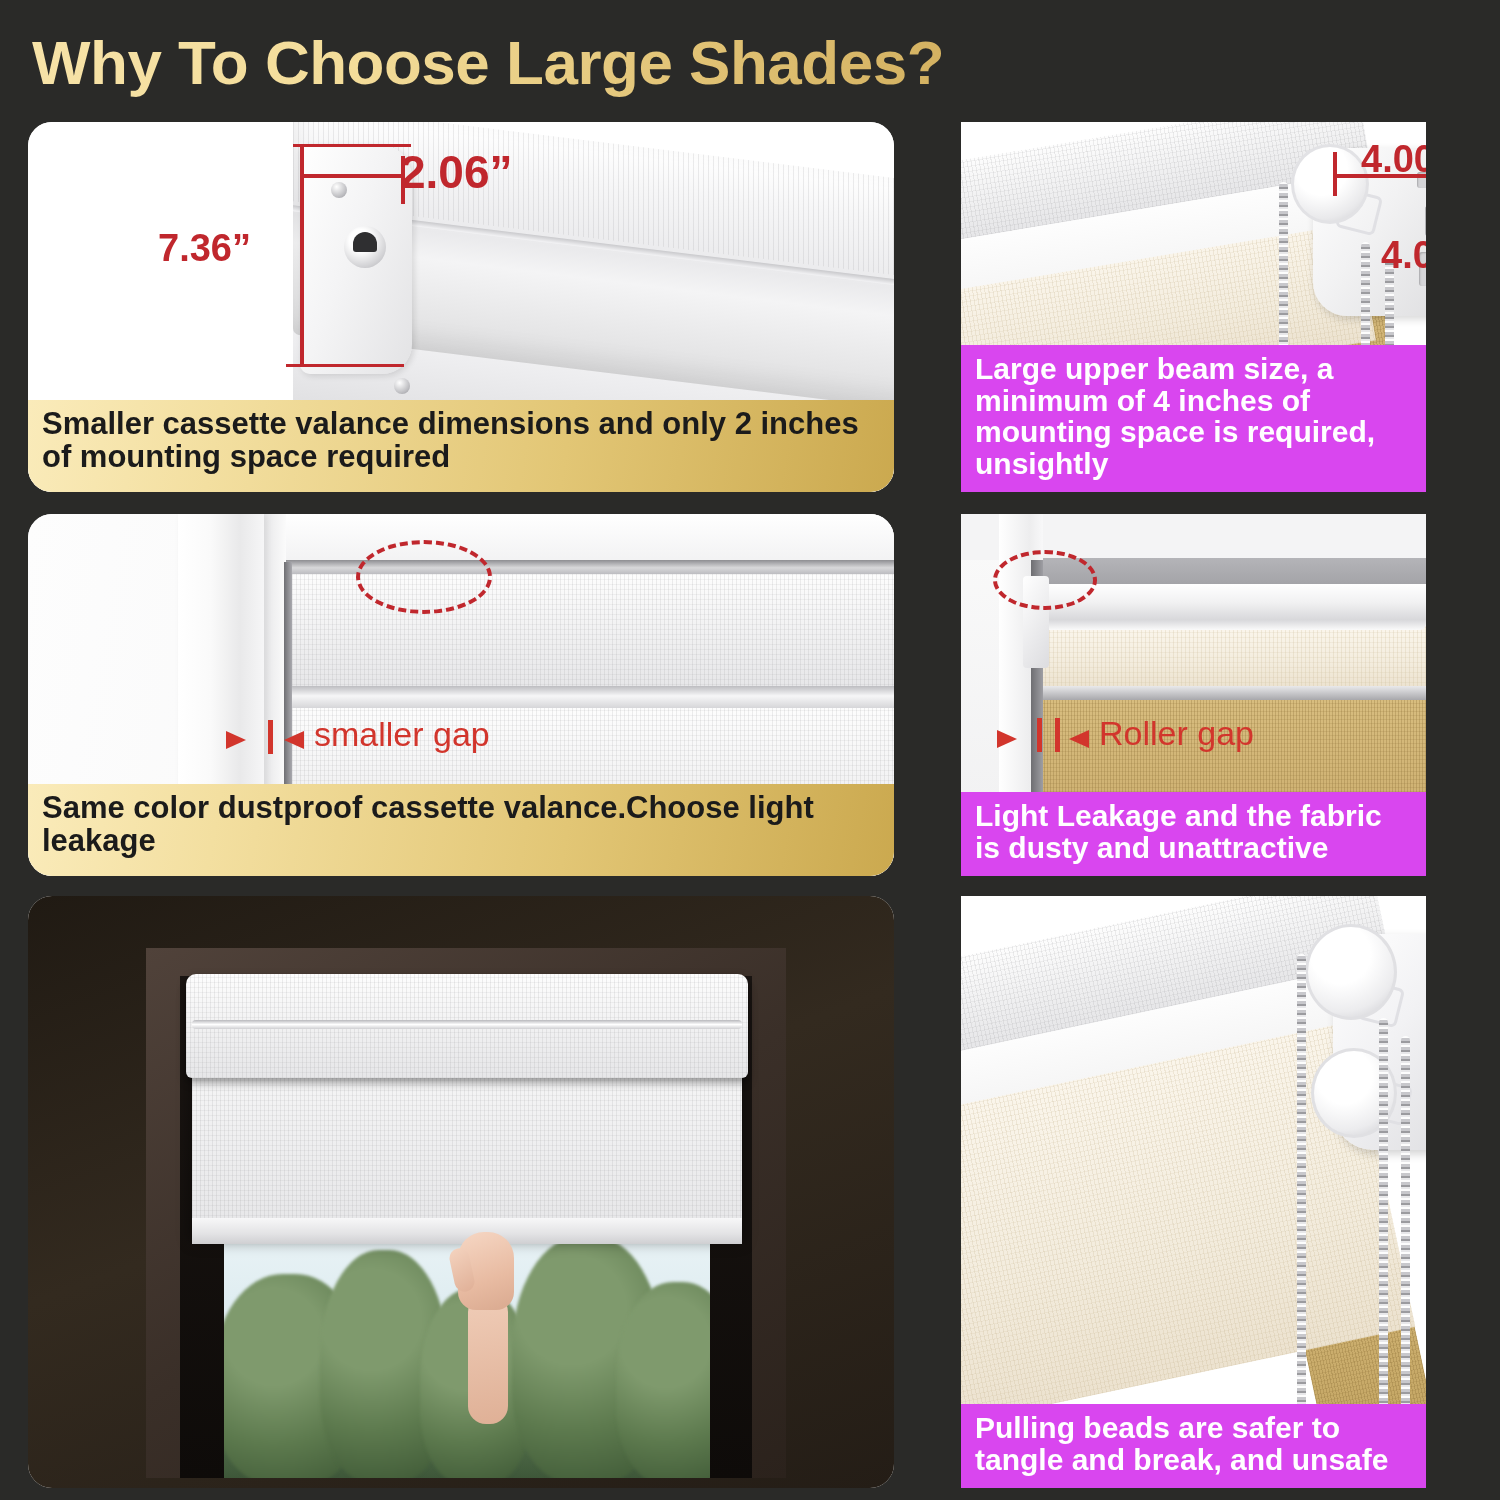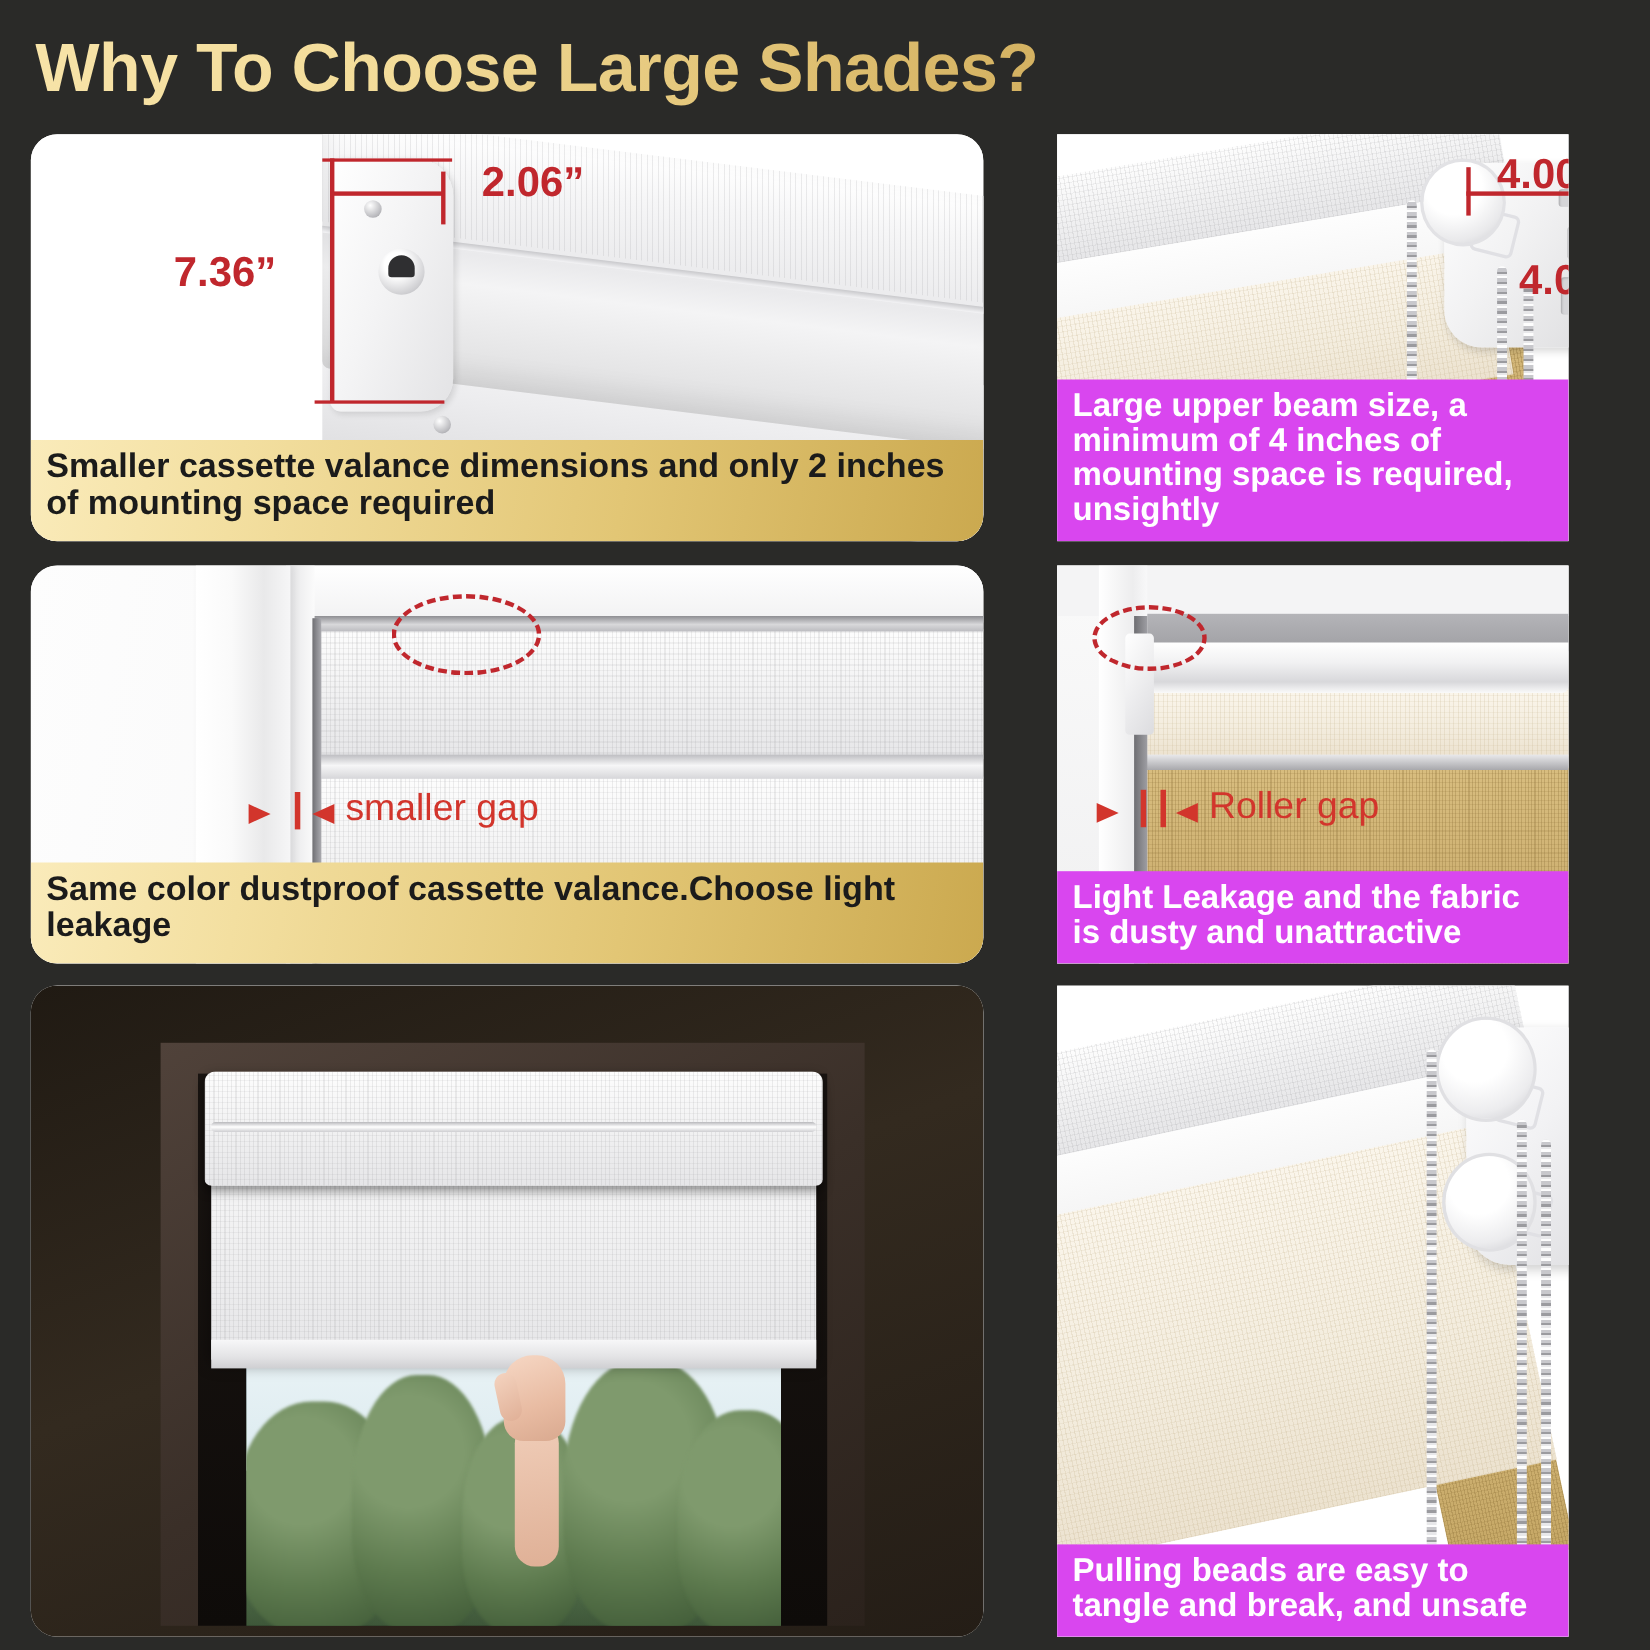--- a/index.html
+++ b/index.html
@@ -453,21 +453,21 @@
       <div class="p1-body"></div>
       <div class="p1-cap"></div>
       <div class="p1-screw1"></div>
       <div class="p1-knob"></div>
       <div class="p1-screw2"></div>
       <div class="p1-pin"></div>
 
       <div class="dim-line" style="left:272px; top:38px; width:3px; height:30px;"></div>
       <div class="dim-line" style="left:272px; top:52px; width:104px; height:4px;"></div>
       <div class="dim-line" style="left:373px; top:34px; width:4px; height:48px;"></div>
-      <div class="dim-label" style="left:410px; top:23px; font-size:38px;">2.06”</div>
+      <div class="dim-label" style="left:372px; top:23px; font-size:46px;">2.06”</div>
 
       <div class="dim-line" style="left:265px; top:22px; width:118px; height:3px;"></div>
       <div class="dim-line" style="left:272px; top:22px; width:4px; height:222px;"></div>
       <div class="dim-line" style="left:258px; top:242px; width:118px; height:3px;"></div>
       <div class="dim-label" style="left:130px; top:105px; font-size:38px;">7.36”</div>
     </div>
     <div class="caption gold">Smaller cassette valance dimensions and only 2 inches of mounting space required</div>
   </div>
 
   <div class="panel right r1 cR">
@@ -593,16 +593,16 @@
         <span class="swirl" style="left:36px; top:148px;"></span>
       </div>
       <div class="p6-endcap"></div>
       <div class="p6-endcap2"></div>
 
       <div class="beadchain" style="left:336px; top:58px;  height:520px;"></div>
       <div class="beadchain" style="left:418px; top:122px; height:456px;"></div>
       <div class="beadchain" style="left:440px; top:140px; height:438px;"></div>
       <div class="beadchain" style="left:500px; top:230px; height:348px;"></div>
     </div>
-    <div class="caption gray">Pulling beads are easy to tangle and break, and unsafe</div>
+    <div class="caption gray">Pulling beads are safer to tangle and break, and unsafe</div>
   </div>
 
 </div>
 
 </body></html>

